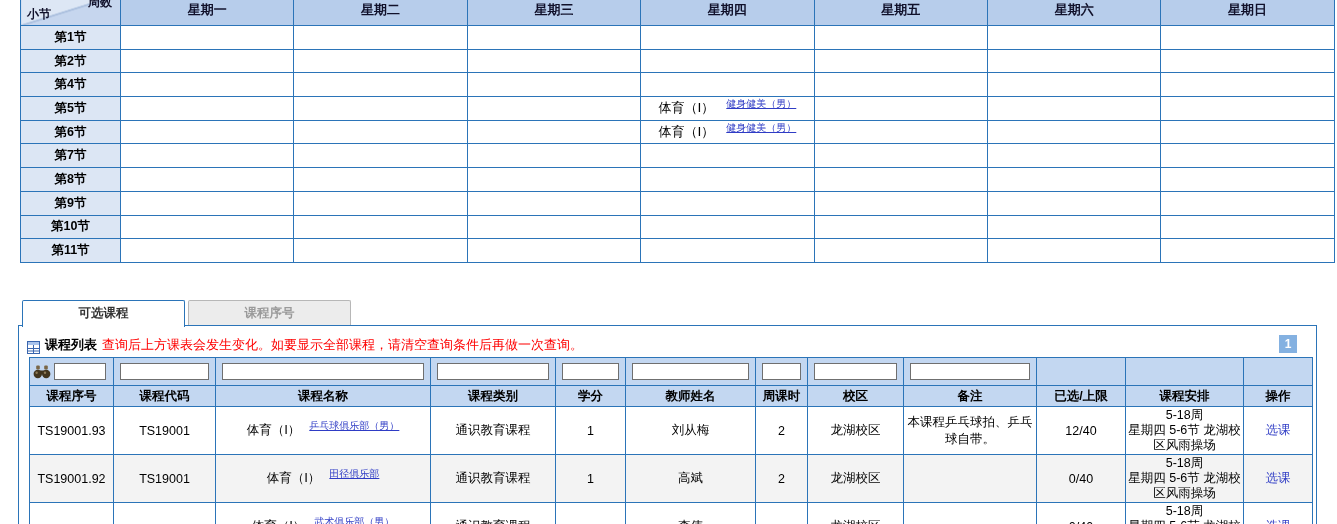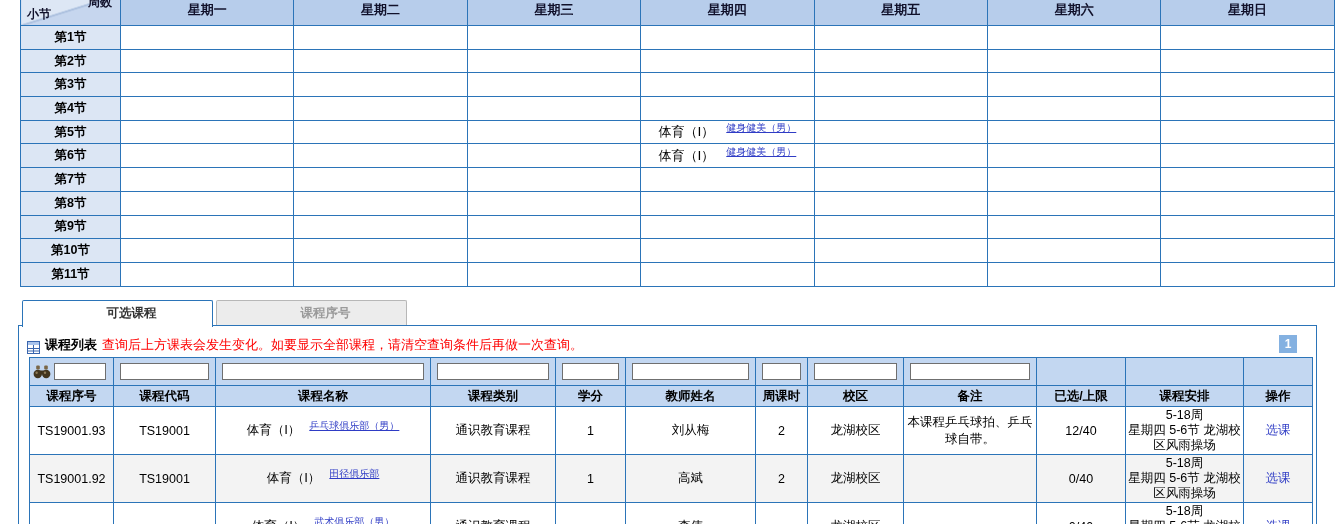--- a/index.html
+++ b/index.html
@@ -19,21 +19,20 @@
   .c-bot{position:absolute;bottom:2px;left:6px;font-size:12px;font-weight:bold;}
   .timetable tbody th{background:#dce6f4;font-size:12.5px;font-weight:bold;height:22.7px;}
   .timetable tbody td{background:#fff;text-align:center;font-size:13px;vertical-align:middle;}
   .entry-sup{font-size:10px;color:#2f3cc5;text-decoration:underline;position:relative;top:-5px;margin-left:12px;cursor:pointer;}
   
   .tabs{position:absolute;left:22px;top:300px;display:flex;z-index:3;}
   .tab{
     width:161px;height:24px;line-height:24px;text-align:center;font-size:12.5px;font-weight:bold;
     border:1px solid #b7b7b7;border-bottom:none;background:#ececec;color:#9a9a9a;margin-right:3px;cursor:pointer;
     border-radius:2px 2px 0 0;
-    padding-left:28px;
   }
   .tab.active{background:#fff;border:1px solid #2b74b8;border-bottom:none;color:#333;height:26px;}
   
   .panel{
     position:absolute;left:18px;top:325px;width:1299px;height:240px;
     border:1px solid #2b74b8;background:#fff;box-sizing:border-box;
   }
   .notice-row{display:flex;align-items:flex-end;gap:5px;padding:8px 0 0 8px;font-size:13px;height:20px;}
   .list-icon{display:inline-flex;align-items:center;}
   .list-title{font-weight:bold;color:#000;}
@@ -100,30 +99,20 @@
           <td></td>
           <td></td>
           <td></td>
           <td></td>
           <td></td>
           <td></td>
           <td></td>
         </tr>
         <tr>
           <th>第2节</th>
-          <td></td>
-          <td></td>
-          <td></td>
-          <td></td>
-          <td></td>
-          <td></td>
-          <td></td>
-        </tr>
-        <tr>
-          <th>第3节</th>
           <td></td>
           <td></td>
           <td></td>
           <td></td>
           <td></td>
           <td></td>
           <td></td>
         </tr>
         <tr>
           <th>第4节</th>

